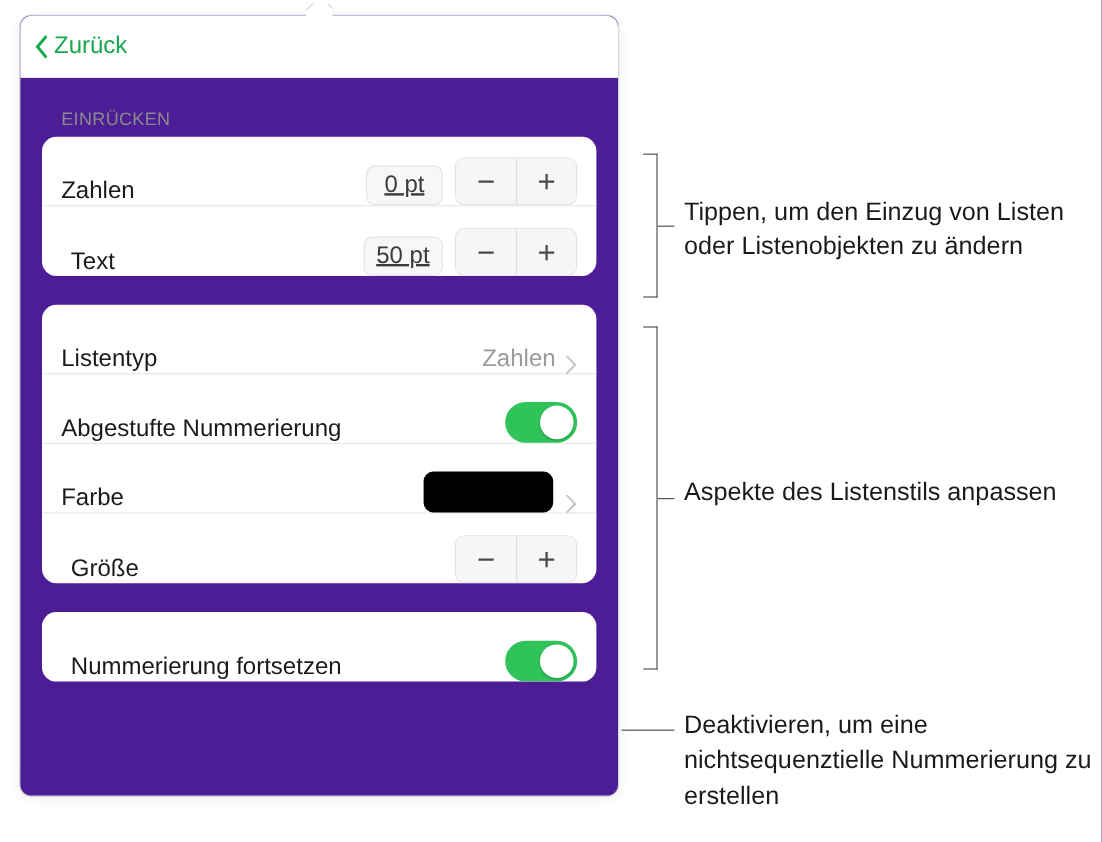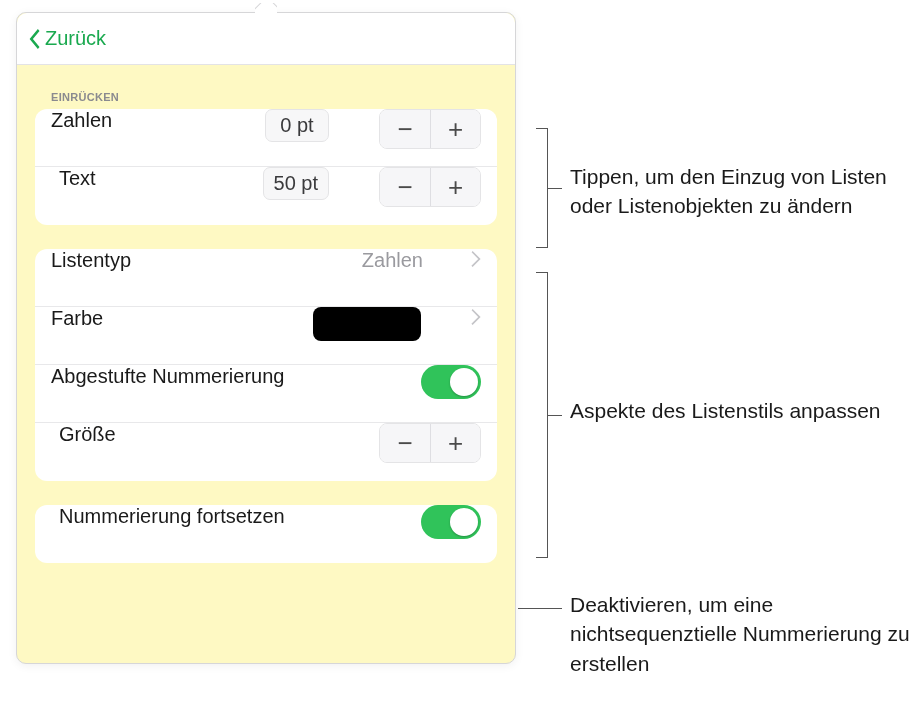--- a/index.html
+++ b/index.html
@@ -10,21 +10,21 @@
     height: 702px;
     position: relative;
     overflow: hidden;
   }
   .stage {
     position: absolute;
     left: 16px;
     top: 12px;
     width: 500px;
     height: 652px;
-    background: #fef9c3;
+    background: #4c1d95;
     border: 1px solid #d6d6d8;
     border-radius: 10px;
     box-shadow: 0 2px 10px rgba(0,0,0,0.06);
   }
   
   .nub {
     position: absolute;
     top: -10px;
     left: 50%;
     transform: translateX(-50%);
@@ -68,60 +68,60 @@
   .back svg { width: 14px; height: 22px; margin-right: 4px; fill: #1aa94f; }
   .header-title {
     font-size: 20px;
     font-weight: 600;
     color: #1a1a1a;
   }
   .content {
     padding: 0 18px 18px 18px;
   }
   .section-label {
-    font-size: 11px;
+    font-size: 15px;
     letter-spacing: 0.3px;
     color: #8a8a8f;
     text-transform: uppercase;
     margin: 26px 0 6px 16px;
-    font-weight: 700;
+    font-weight: 400;
   }
   .card {
     background: #fff;
     border-radius: 12px;
     overflow: hidden;
     margin-bottom: 24px;
   }
   .row {
     display: flex;
-    align-items: flex-start;
+    align-items: flex-end;
     min-height: 58px;
     padding: 0 16px;
     border-bottom: 1px solid #e8e8ea;
     font-size: 20px;
     color: #1a1a1a;
-    gap: 40px;
   }
   .row:last-child { border-bottom: none; padding-left: 24px; }
   .row .label { flex: 1; }
   .row .value { color: #9a9a9f; font-size: 20px; margin-right: 8px; }
   .chev {
     width: 10px; height: 16px;
   }
   .chev svg { width: 10px; height: 16px; fill: #c4c4c8; }
   .valuebox {
     border: 1px solid #e4e4e6;
     background: #f7f7f8;
     border-radius: 7px;
     padding: 4px 10px;
     min-width: 64px;
     text-align: center;
     color: #3a3a3c;
     font-size: 20px;
     margin-right: 10px;
+    text-decoration: underline;
   }
   .stepper {
     display: flex;
     border: 1px solid #e4e4e6;
     border-radius: 8px;
     overflow: hidden;
     height: 40px;
   }
   .stepper .btn {
     width: 50px;
@@ -229,31 +229,31 @@
 
     <div class="card">
       <div class="row">
         <div class="label">Listentyp</div>
         <div class="value">Zahlen</div>
         <div class="chev"><svg viewBox="0 0 10 16">
               <path d="M1 0l8 8-8 8-1.2-1.2L6.6 8 0 1.2z" transform="translate(0.6,0)"></path>
             </svg></div>
       </div>
       <div class="row">
+        <div class="label">Abgestufte Nummerierung</div>
+        <div class="switch"></div>
+      </div>
+      <div class="row">
         <div class="label">Farbe</div>
         <div class="colorswatch" style="background:#000000"></div>
         <div class="chev"><svg viewBox="0 0 10 16">
               <path d="M1 0l8 8-8 8-1.2-1.2L6.6 8 0 1.2z" transform="translate(0.6,0)"></path>
             </svg></div>
       </div>
       <div class="row">
-        <div class="label">Abgestufte Nummerierung</div>
-        <div class="switch"></div>
-      </div>
-      <div class="row">
         <div class="label">Größe</div>
         <div class="stepper">
           <div class="btn">
               <span class="glyph">−</span>
             </div>
           <div class="btn">
               <span class="glyph">+</span>
             </div>
         </div>
       </div>

